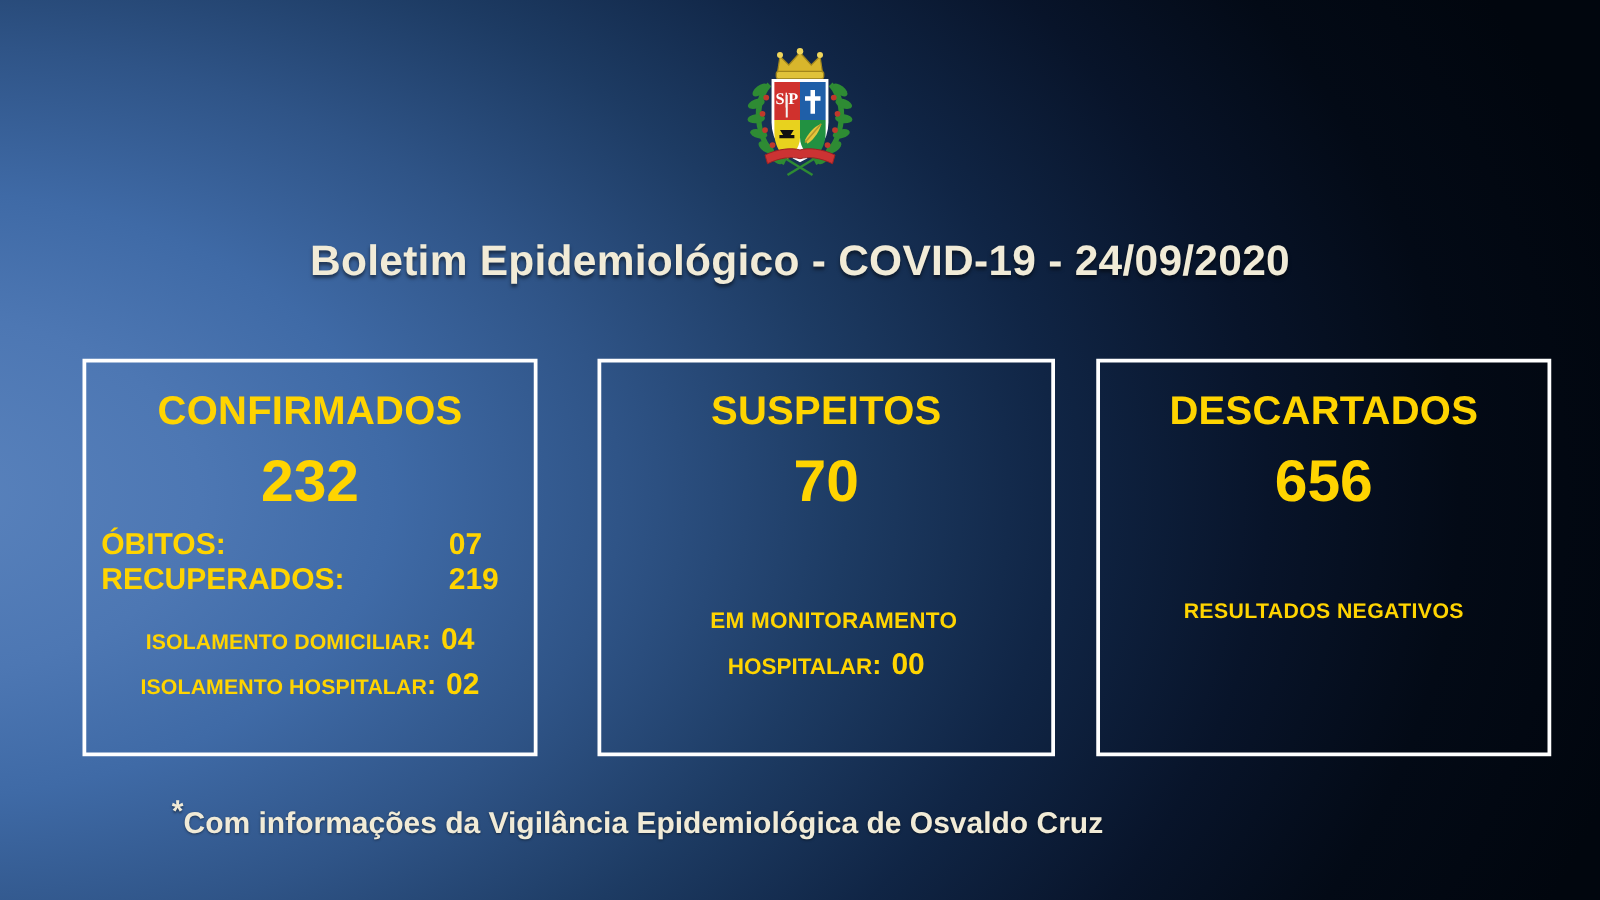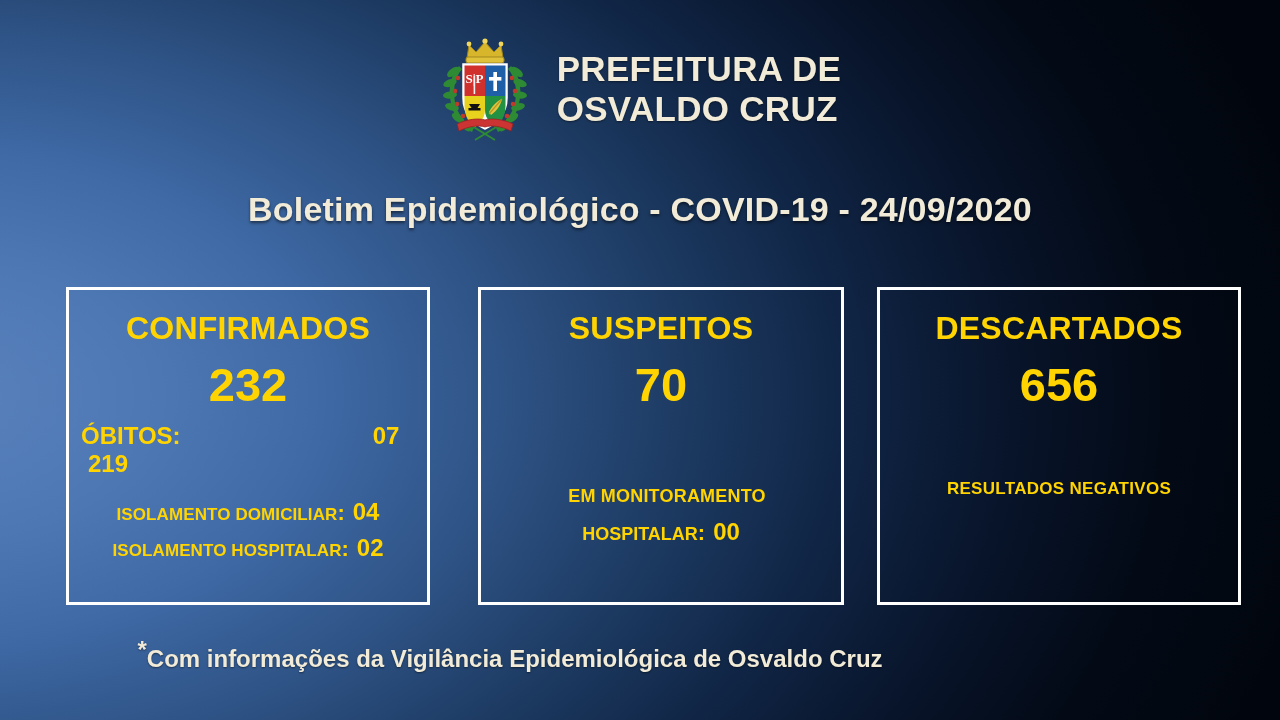--- a/index.html
+++ b/index.html
@@ -57,21 +57,21 @@
     margin-top:17px;
   }
 
   
   .rows-big { margin-top:14px; padding:0 14px 0 12px; }
   .row-big {
     display:flex; justify-content:space-between; align-items:baseline;
     font-size:24px; font-weight:bold; line-height:1.17;
   }
   .row-big .rb-label { text-align:left; }
-  .row-big .rb-value { text-align:center; min-width:54px; }
+  .row-big .rb-value { text-align:left; min-width:54px; }
 
   
   .rows-small { margin-top:16px; padding:0 16px; }
   .row-small {
     display:flex; justify-content:center; align-items:baseline;
     line-height:1.5;
   }
   .row-small .rs-label { font-size:17px; font-weight:bold; letter-spacing:.1px; }
   .row-small .rs-colon { font-size:22px; font-weight:bold; }
   .row-small .rs-value { font-size:24px; font-weight:bold; margin-left:8px; }
@@ -163,40 +163,37 @@
       <path d="M50 76 C54 68 60 64 63 63 C62 68 58 75 52 79 Z" fill="#e3c53c"></path>
       <path d="M50 78 L63 63" stroke="#b7962a" stroke-width="1.2" fill="none"></path>
 
       <g stroke="#2e8b33" stroke-width="2" fill="none">
         <path d="M33 90 L56 104"></path>
         <path d="M59 90 L36 104"></path>
       </g>
 
       <path d="M18 88 C28 83 40 82 46 84 C52 82 64 83 74 88 L72 95 C62 90 52 89 46 91 C40 89 30 90 20 95 Z" fill="#cc3333" stroke="#992222" stroke-width="0.8"></path>
     </svg>
-    <div class="org-title">
-      <span>PREFEITURA DE</span>
-      <span>OSVALDO CRUZ</span>
-    </div>
   </div>
 
   <div class="bulletin-title">Boletim Epidemiológico - COVID-19 - 24/09/2020</div>
 
   <div class="cards">
 
     <div class="card card-confirmed">
       <div class="card-title">CONFIRMADOS</div>
       <div class="card-value">232</div>
 
       <div class="rows-big">
         <div class="row-big">
           <span class="rb-label">ÓBITOS:</span>
           <span class="rb-value">07</span>
         </div>
         <div class="row-big">
+          <span class="rb-label">RECUPERADOS:</span>
           <span class="rb-value">219</span>
         </div>
       </div>
 
       <div class="rows-small">
         <div class="row-small">
           <span class="rs-label">ISOLAMENTO DOMICILIAR</span>
           <span class="rs-colon">:</span>
           <span class="rs-value">04</span>
         </div>

